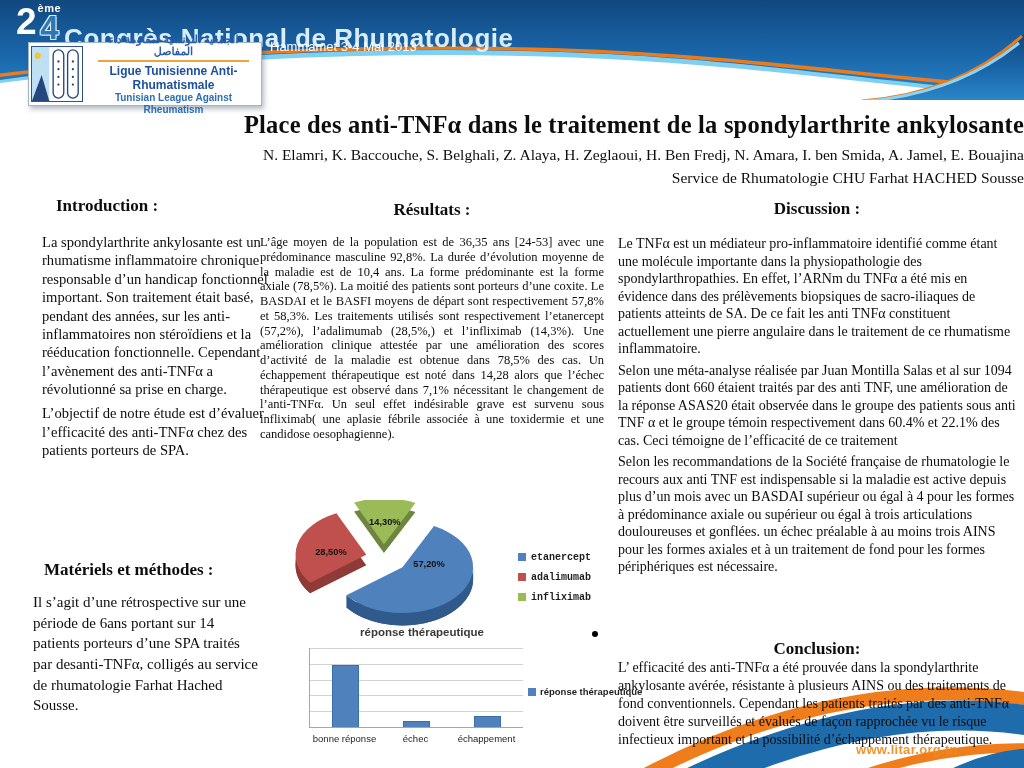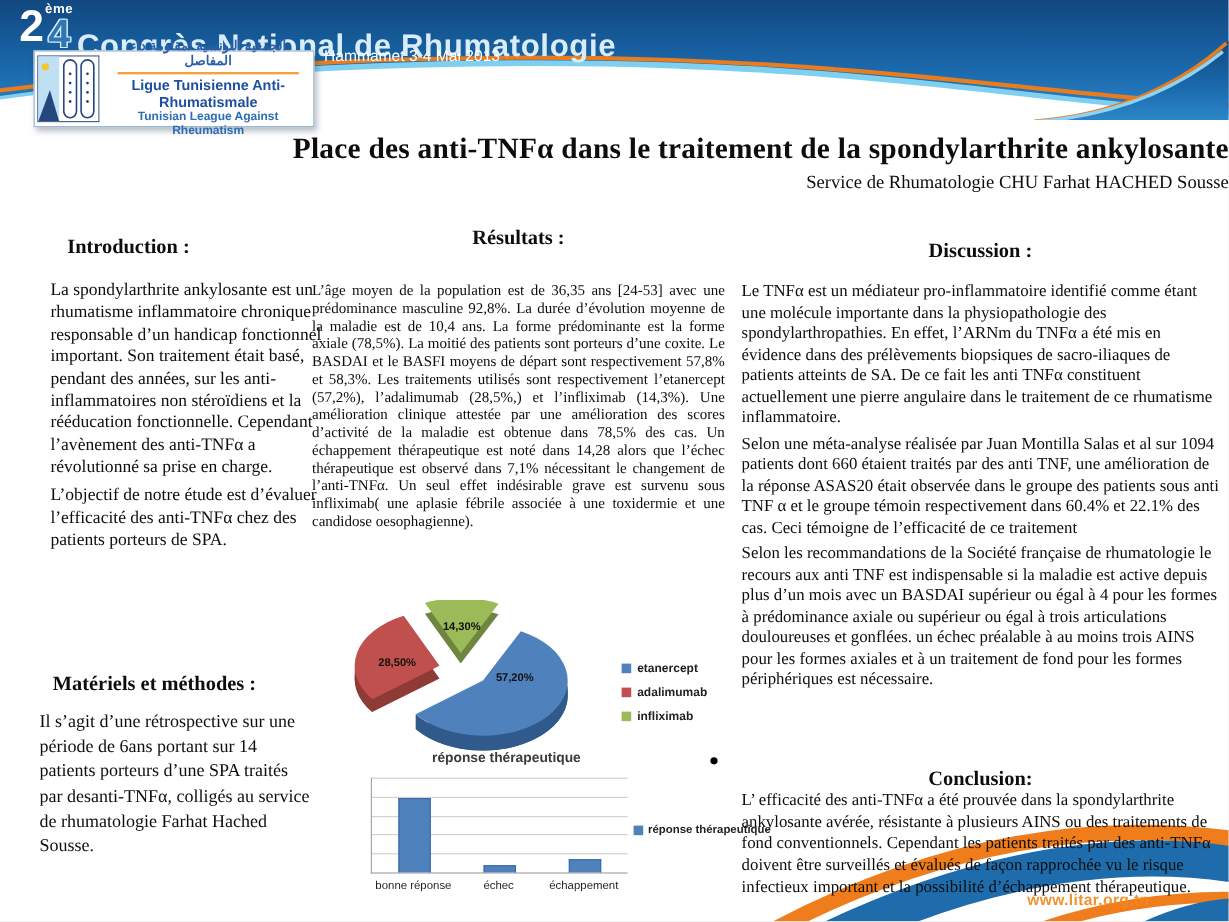--- a/index.html
+++ b/index.html
@@ -44,21 +44,21 @@
   #intro-text{left:42px;top:233px;width:226px;font-size:14.6px;line-height:1.26}
   #methods-text{left:33px;top:592px;width:228px;font-size:15px;line-height:1.38}
   #results-text{left:260px;top:235px;width:344px;font-size:12.5px;line-height:1.18;text-align:justify}
   #discussion-text{left:618px;top:235px;width:398px;font-size:14px;line-height:1.25}
   #discussion-text p{margin:0 0 4px 0}
   #conclusion-text{left:618px;top:659px;width:400px;font-size:14px;line-height:1.28}
 
   
   .pie-wrap{position:absolute;left:285px;top:500px;width:212px;z-index:2}
   .pie-wrap svg{display:block;width:100%}
-  .pie-legend{position:absolute;left:518px;top:547px;z-index:2;font-family:Liberation Sans, sans-serif;
+  .pie-legend{position:absolute;left:518px;top:547px;z-index:2;font-family:Liberation Mono, monospace;
               font-size:10px;font-weight:bold;color:#1f1f1f}
   .pl-row{display:flex;align-items:center;height:20px}
   .pl-sw{width:8px;height:8px;margin-right:5px;display:inline-block}
 
   
   .bar-wrap{position:absolute;left:262px;top:624px;width:352px;height:142px;z-index:2;
             font-family:"Liberation Sans",sans-serif}
   .bc-title{position:absolute;top:2px;left:40px;width:240px;text-align:center;
             font-size:11.5px;font-weight:bold;color:#3a3a3a}
   .bc-plot{position:absolute;left:47px;top:24px;width:213px;height:79px;
@@ -138,25 +138,26 @@
     <div class="logo-texts">
       <div class="l-ar">الجمعية التونسية لمقاومة داء المفاصل</div>
       <div class="l-rule"></div>
       <div class="l-fr">Ligue Tunisienne Anti-Rhumatismale</div>
       <div class="l-en">Tunisian League Against Rheumatism</div>
     </div>
   </div>
 
   <div class="title-block">
     <div class="main-title">Place des anti-TNFα dans le traitement de la spondylarthrite ankylosante</div>
+    <div class="authors">N. Elamri, K. Baccouche, S. Belghali, Z. Alaya, H. Zeglaoui, H. Ben Fredj, N. Amara, I. ben Smida, A. Jamel, E. Bouajina</div>
     <div class="affil">Service de Rhumatologie CHU Farhat HACHED Sousse</div>
   </div>
 
   <div class="heading" style="left:56px;top:196px">Introduction :</div>
-  <div class="heading centered" style="left:260px;top:188px;width:344px">Résultats :</div>
+  <div class="heading centered" style="left:260px;top:200px;width:344px">Résultats :</div>
   <div class="heading centered" style="left:618px;top:199px;width:398px">Discussion :</div>
   <div class="heading centered" style="left:618px;top:639px;width:398px">Conclusion:</div>
   <div class="heading" style="left:44px;top:560px">Matériels et méthodes :</div>
 
   <div class="btxt" id="intro-text">
     <p>La spondylarthrite ankylosante est un rhumatisme inflammatoire chronique responsable d’un handicap fonctionnel important. Son traitement était basé, pendant des années, sur les anti-inflammatoires non stéroïdiens et la rééducation fonctionnelle. Cependant l’avènement des anti-TNFα a révolutionné sa prise en charge.</p>
     <p>L’objectif de notre étude est d’évaluer l’efficacité des anti-TNFα chez des patients porteurs de SPA.</p>
   </div>
 
   <div class="btxt" id="results-text">

